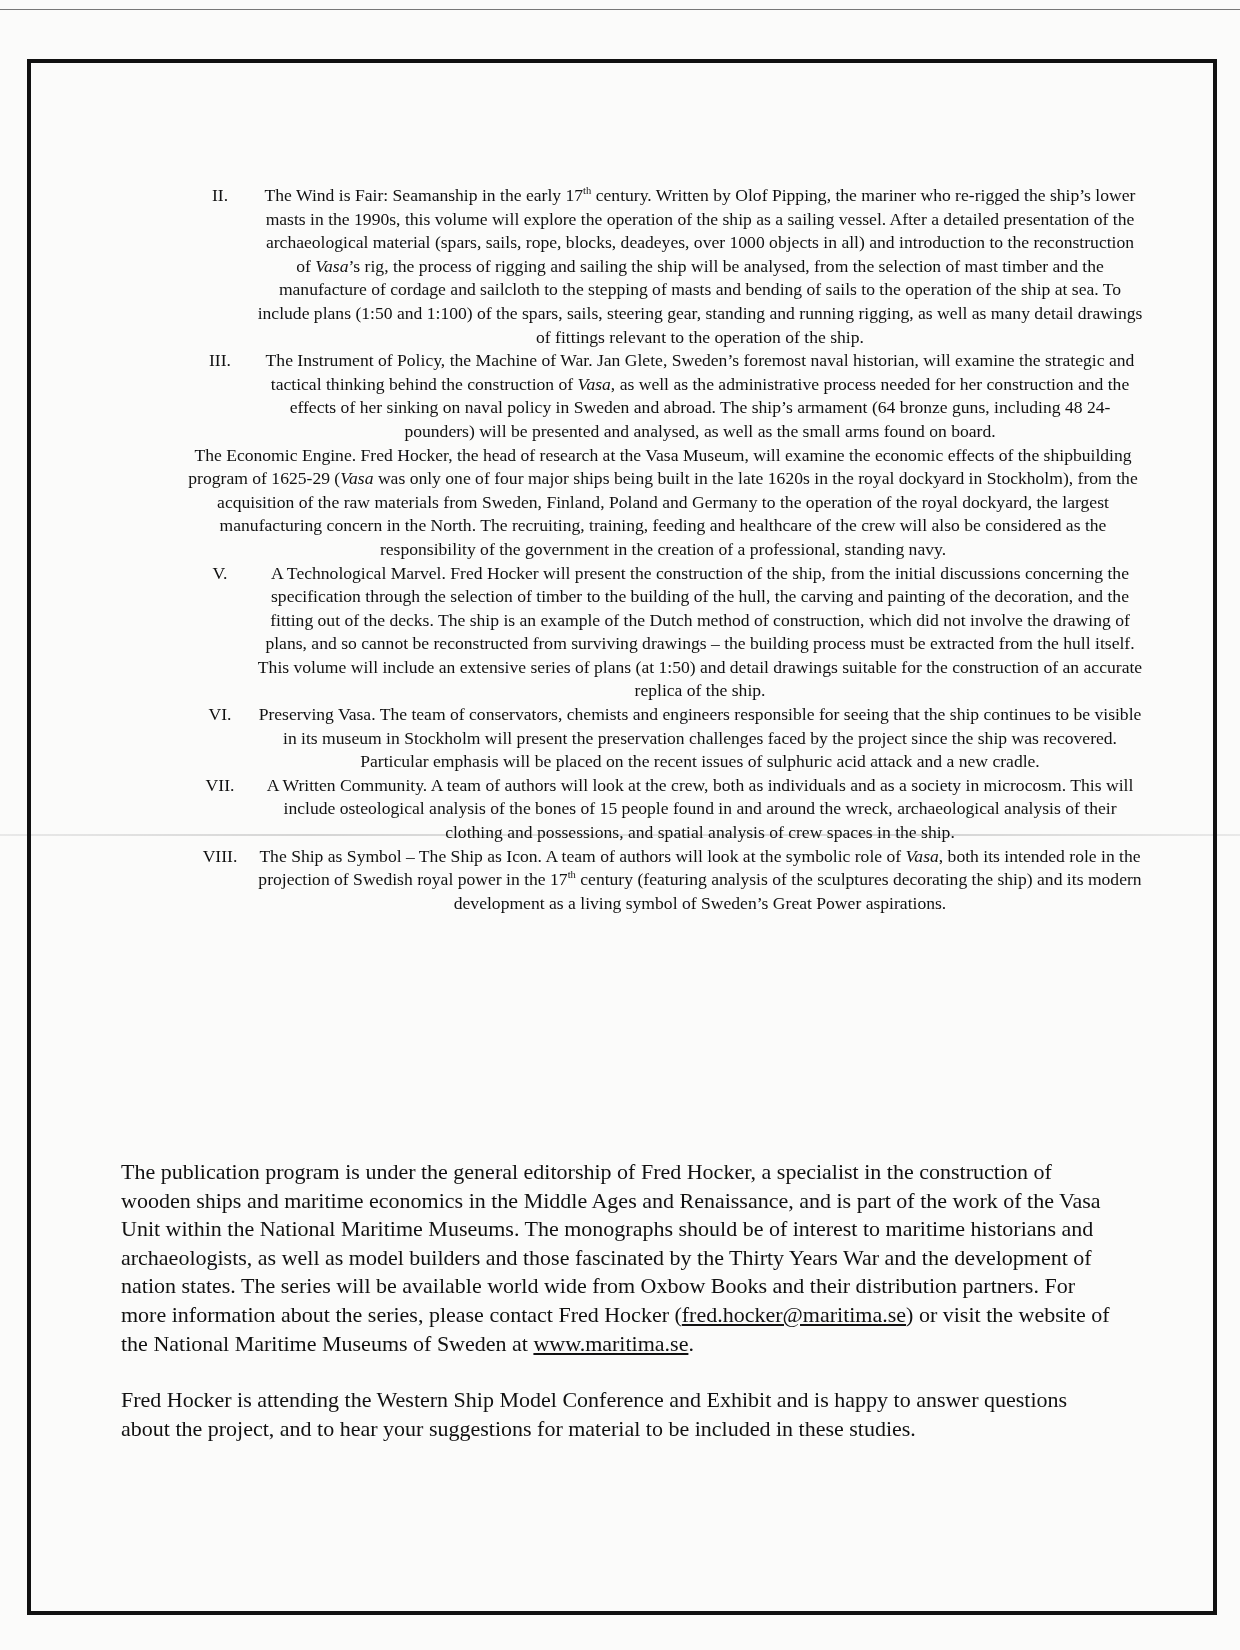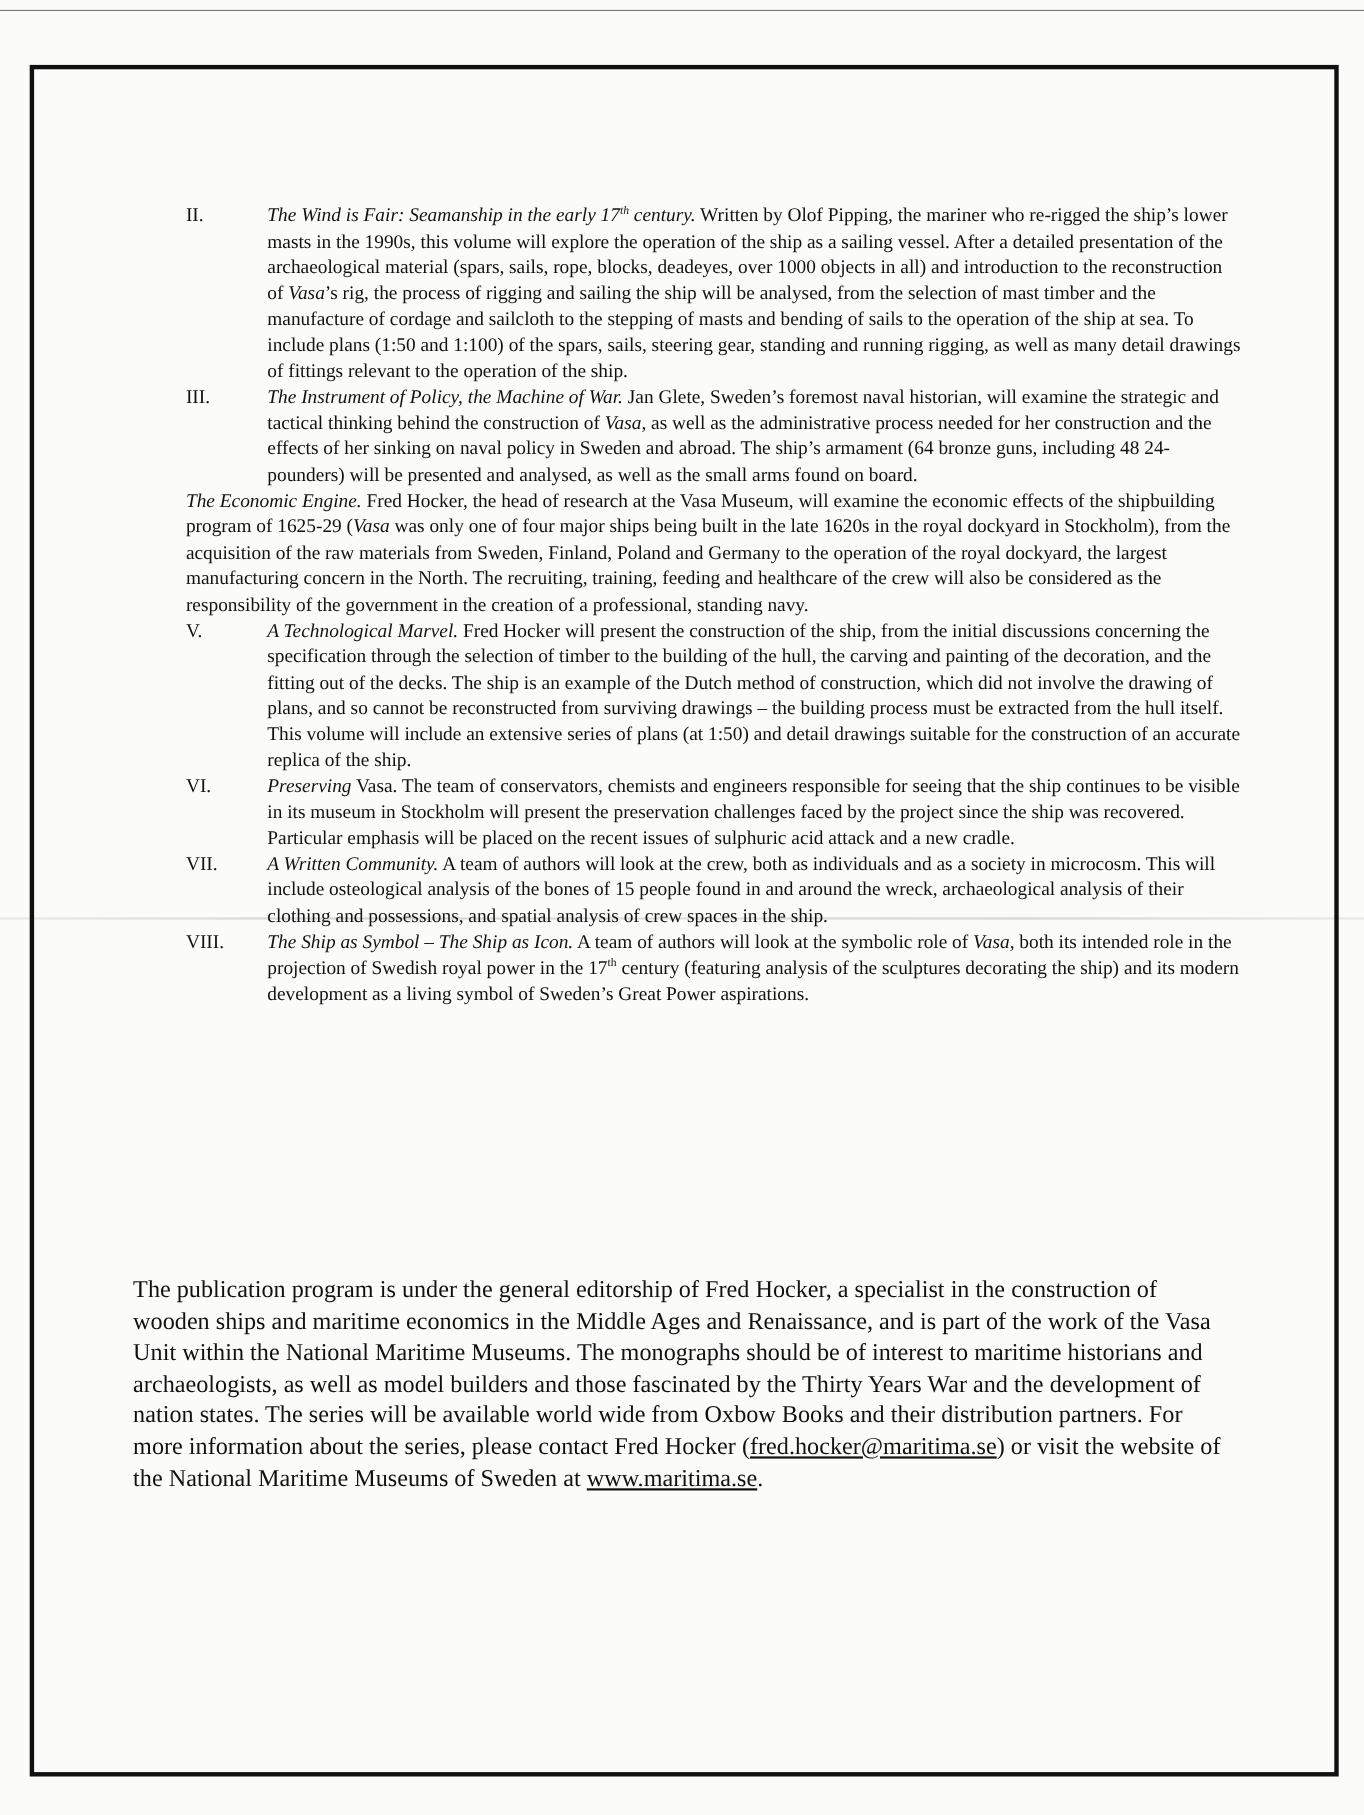--- a/index.html
+++ b/index.html
@@ -20,27 +20,27 @@
     background: linear-gradient(to right, #ddd, #bbb, #ccc, #bbb, #ddd);
     opacity: 0.6;
   }
   .frame {
     position: absolute; left: 27px; top: 59px;
     width: 1190px; height: 1556px;
     border: 4px solid #111;
     box-sizing: border-box;
   }
   .volumes {
-    position: absolute; left: 169px; top: 184px; width: 960px;
-    font-size: 17.6px; line-height: 23.6px;
+    position: absolute; left: 183px; top: 184px; width: 960px;
+    font-size: 17.6px; line-height: 23.6px; text-align: center;
   }
   .vol { display: flex; }
   .vol .num { width: 74px; flex: none; }
   .vol .body { flex: 1; }
-  .vol .ttl { font-style: italic; }
+  .vol .ttl { }
   .closing {
     position: absolute; left: 121px; top: 1146px; width: 1000px;
     font-size: 22px; line-height: 28.6px;
   }
   .closing p { margin: 12px 0 28px 0; }
   .link { text-decoration: underline; }
   sup { font-size: 0.6em; line-height: 0; }
   .it { font-style: italic; margin-top: 48px; }
 </style>
 </head>
@@ -75,13 +75,14 @@
     <span class="body"><span class="ttl">A Written Community.</span><span>  A team of authors will look at the crew, both as individuals and as a society in microcosm.  This will include osteological analysis of the bones of 15 people found in and around the wreck, archaeological analysis of their clothing and possessions, and spatial analysis of crew spaces in the ship.</span></span>
   </div>
   <div class="vol">
     <span class="num">VIII.</span>
     <span class="body"><span class="ttl">The Ship as Symbol – The Ship as Icon.</span><span>  A team of authors will look at the symbolic role of </span><span class="it">Vasa</span><span>, both its intended role in the projection of Swedish royal power in the 17</span><sup>th</sup><span> century (featuring analysis of the sculptures decorating the ship) and its modern development as a living symbol of Sweden’s Great Power aspirations.</span></span>
   </div>
 </div>
 
 <div class="closing">
   <p><span>The publication program is under the general editorship of Fred Hocker, a specialist in the construction of wooden ships and maritime economics in the Middle Ages and Renaissance, and is part of the work of the Vasa Unit within the National Maritime Museums.  The monographs should be of interest to maritime historians and archaeologists, as well as model builders and those fascinated by the Thirty Years War and the development of nation states.  The series will be available world wide from Oxbow Books and their distribution partners.  For more information about the series, please contact Fred Hocker (</span><span class="link">fred.hocker@maritima.se</span><span>) or visit the website of the National Maritime Museums of Sweden at </span><span class="link">www.maritima.se</span><span>.</span></p>
+  <p>Fred Hocker is attending the Western Ship Model Conference and Exhibit and is happy to answer questions about the project, and to hear your suggestions for material to be included in these studies.</p>
 </div>
 
 </body></html>

